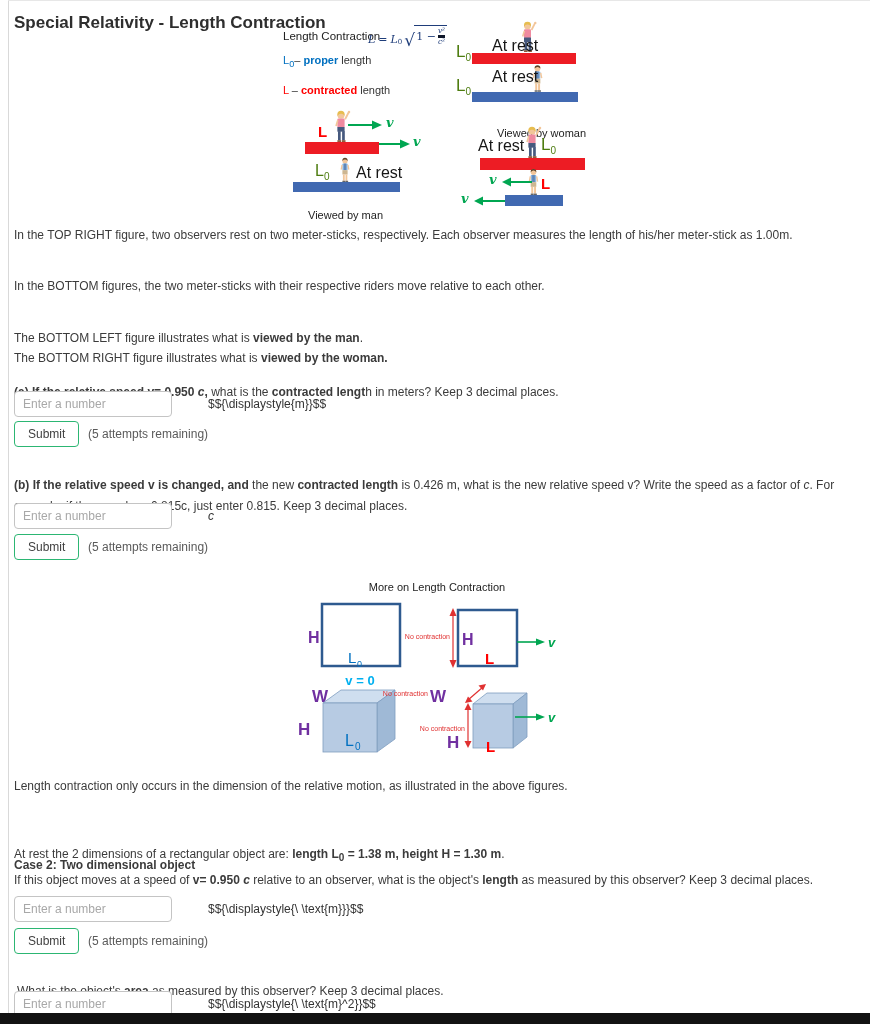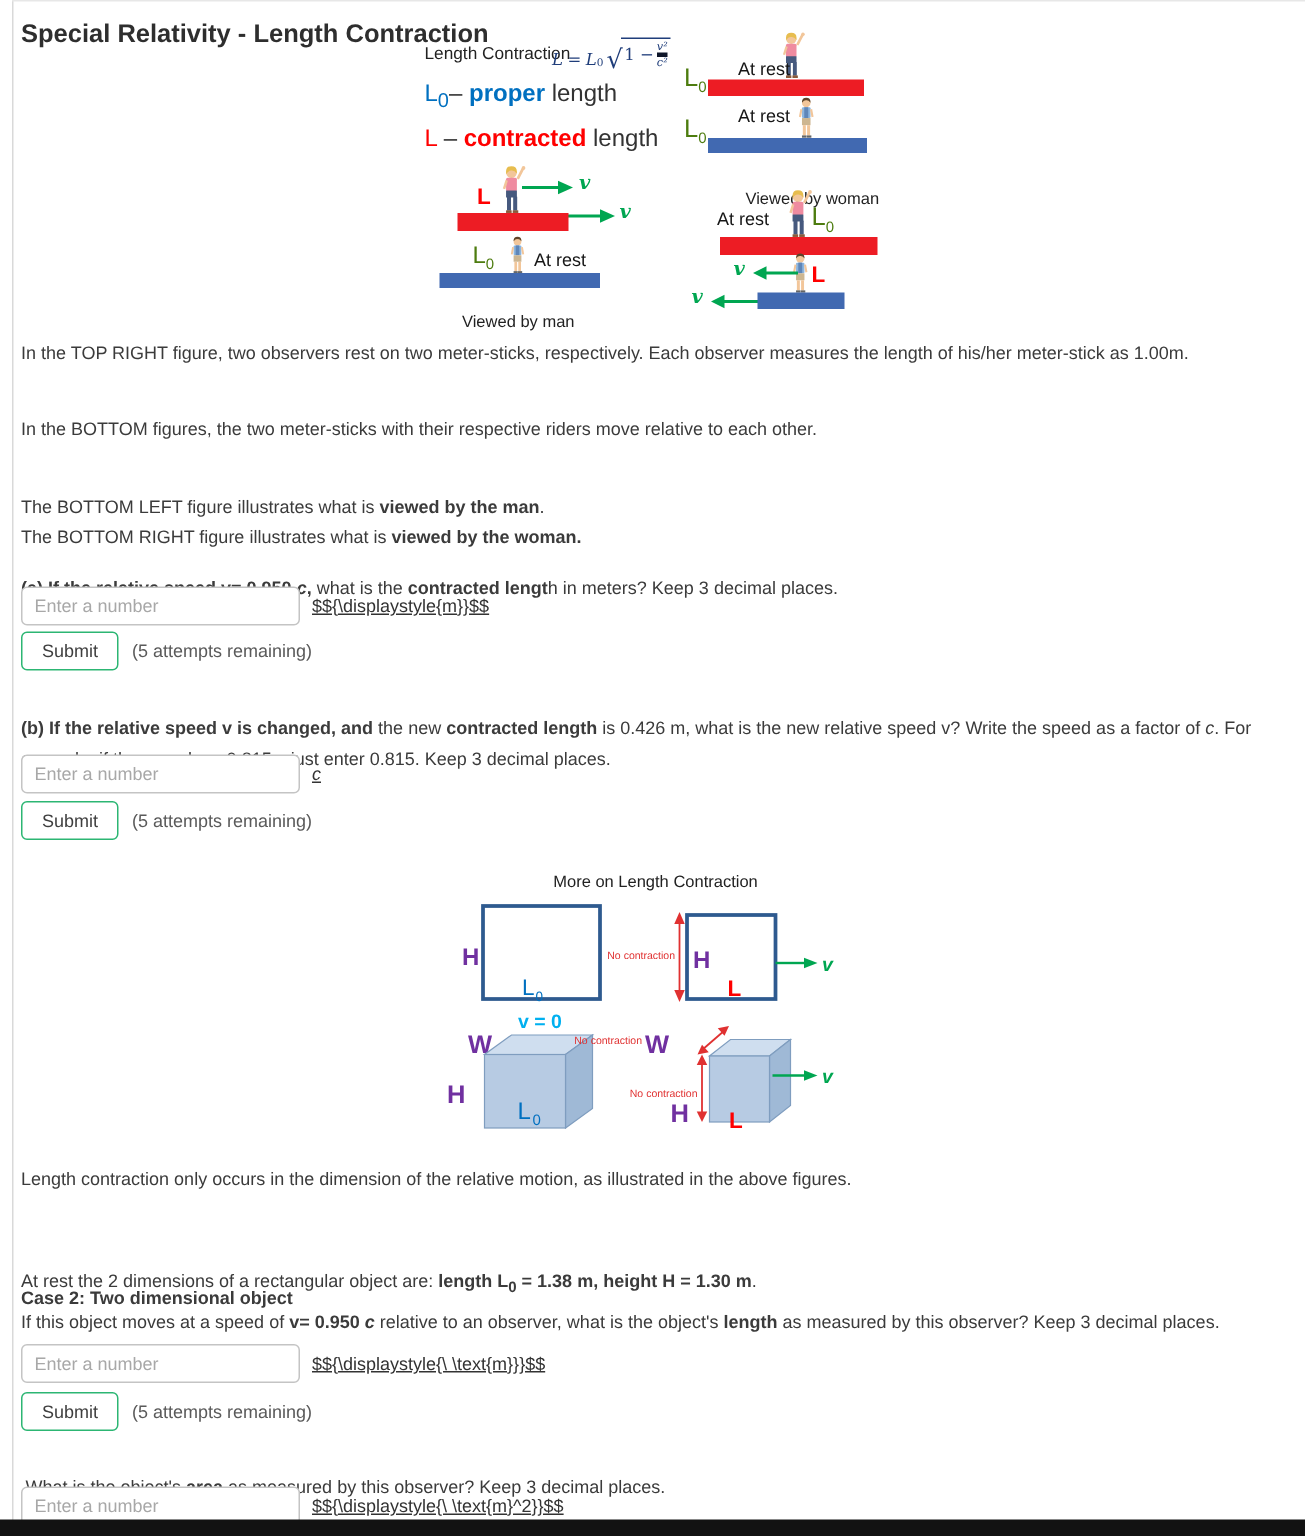--- a/index.html
+++ b/index.html
@@ -21,44 +21,44 @@
 
   
   .legend-title{font-size:11.5px;color:#222;}
   .formula{font-family:"DejaVu Serif",serif;color:#1f3d7a;font-size:11px;display:flex;align-items:flex-end;}
   .formula .gap{margin:0 3px;}
   .formula sub{font-size:7px;}
   .sqrt{font-size:17px;line-height:12px;margin:0 -1px 0 2px;}
   .rad{border-top:1px solid #1f3d7a;display:inline-flex;align-items:center;gap:2px;padding:1px 2px 0 2px;}
   .frac{display:inline-flex;flex-direction:column;align-items:center;font-size:7.5px;line-height:1.05;}
   .frac .fd{border-top:3px solid #0f172a;}
-  .legend-line{font-size:16px;color:#333;}
+  .legend-line{font-size:11px;color:#333;}
   .blue-t{color:#0070c0;}
   .red-t{color:#ff0000;}
   .l0-label{color:#4d7c0f;font-size:17px;line-height:17px;}
   .l0-label sub{font-size:10px;}
   .l0-small{font-size:16px;line-height:16px;}
-  .at-rest{font-size:12px;color:#161616;line-height:14px;text-align:center;}
+  .at-rest{font-size:16px;color:#161616;line-height:14px;text-align:center;}
   .l-label{color:#ff0000;font-size:15px;font-weight:600;line-height:15px;}
   .v-label{color:#00a651;font-size:13px;font-weight:700;font-style:italic;font-family:"DejaVu Serif",serif;line-height:13px;}
   .caption{font-size:11px;color:#222;line-height:11px;margin-top:16px;}
   .bar{position:absolute;}
   .bar.red{background:#ed1c24;}
   .bar.blue{background:#4169b1;}
   .person{position:absolute;}
 
   
   .num-input{
-    position:absolute;width:186px;height:26px;box-sizing:border-box;
+    position:absolute;width:158px;height:26px;box-sizing:border-box;
     border:1px solid #c4c4c4;border-radius:4px;padding:0 8px;
     font-size:12px;color:#333;background:#fff;outline:none;
     font-family:"Liberation Sans","DejaVu Sans",sans-serif;
   }
   .num-input::placeholder{color:#a8a8a8;}
-  .unit{font-size:12px;color:#333;text-decoration:underline;}
+  .unit{font-size:12px;color:#333;}
   .submit-btn{
     position:absolute;box-sizing:border-box;height:26px;padding:0 13px;
     background:#fff;border:1px solid #2cb673;border-radius:4px;
     font-size:12px;color:#3f3f3f;cursor:pointer;
     font-family:"Liberation Sans","DejaVu Sans",sans-serif;
   }
   .attempts{font-size:12px;color:#5a5a5a;}
 
   .bottom-bar{left:0;top:1013px;width:870px;height:11px;background:#121212;}
 

